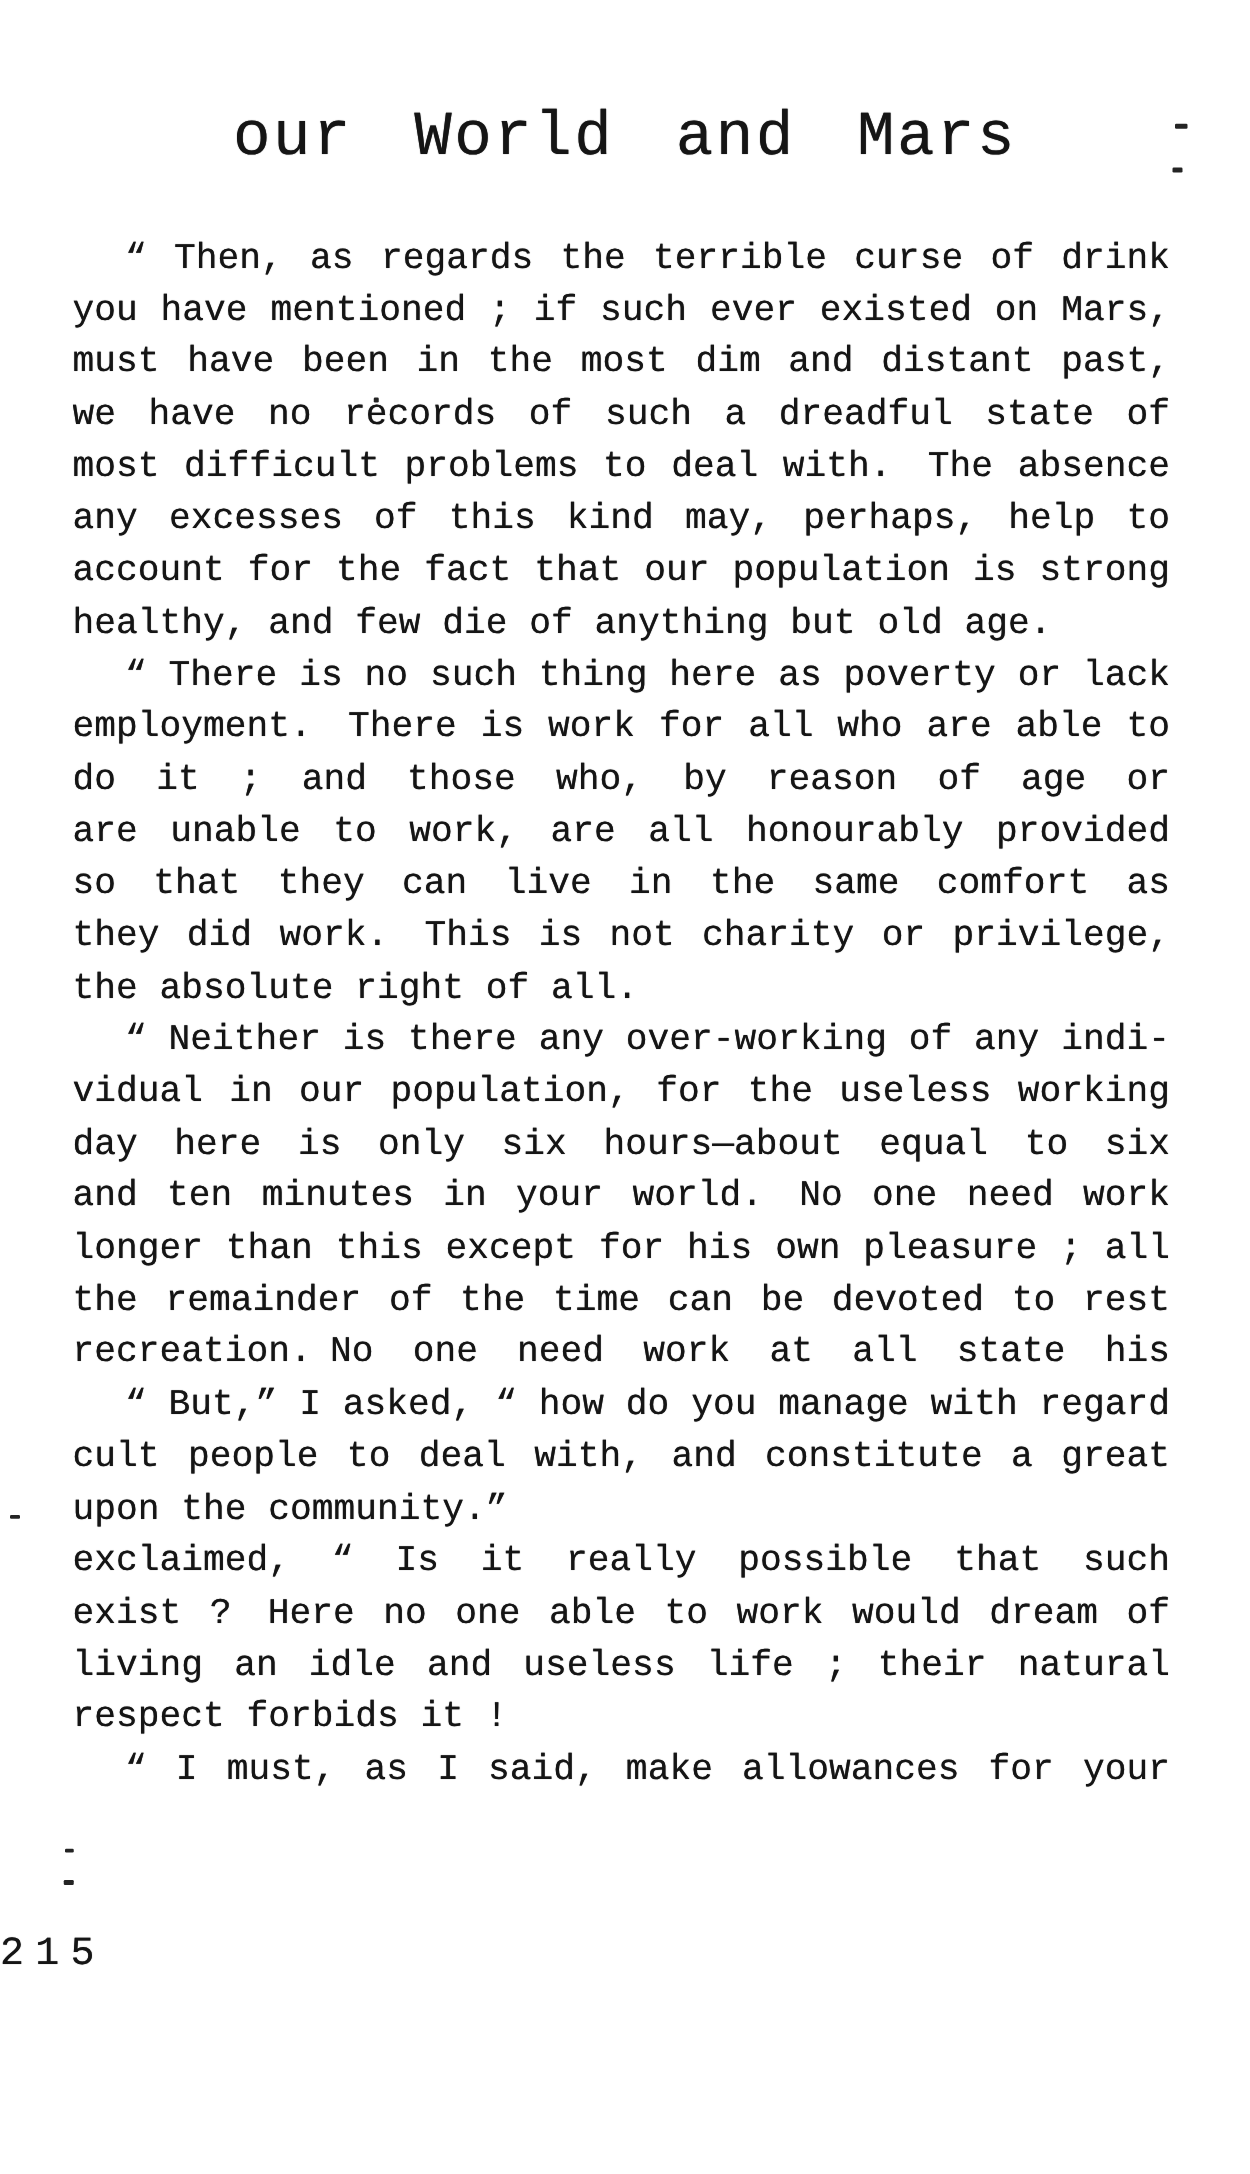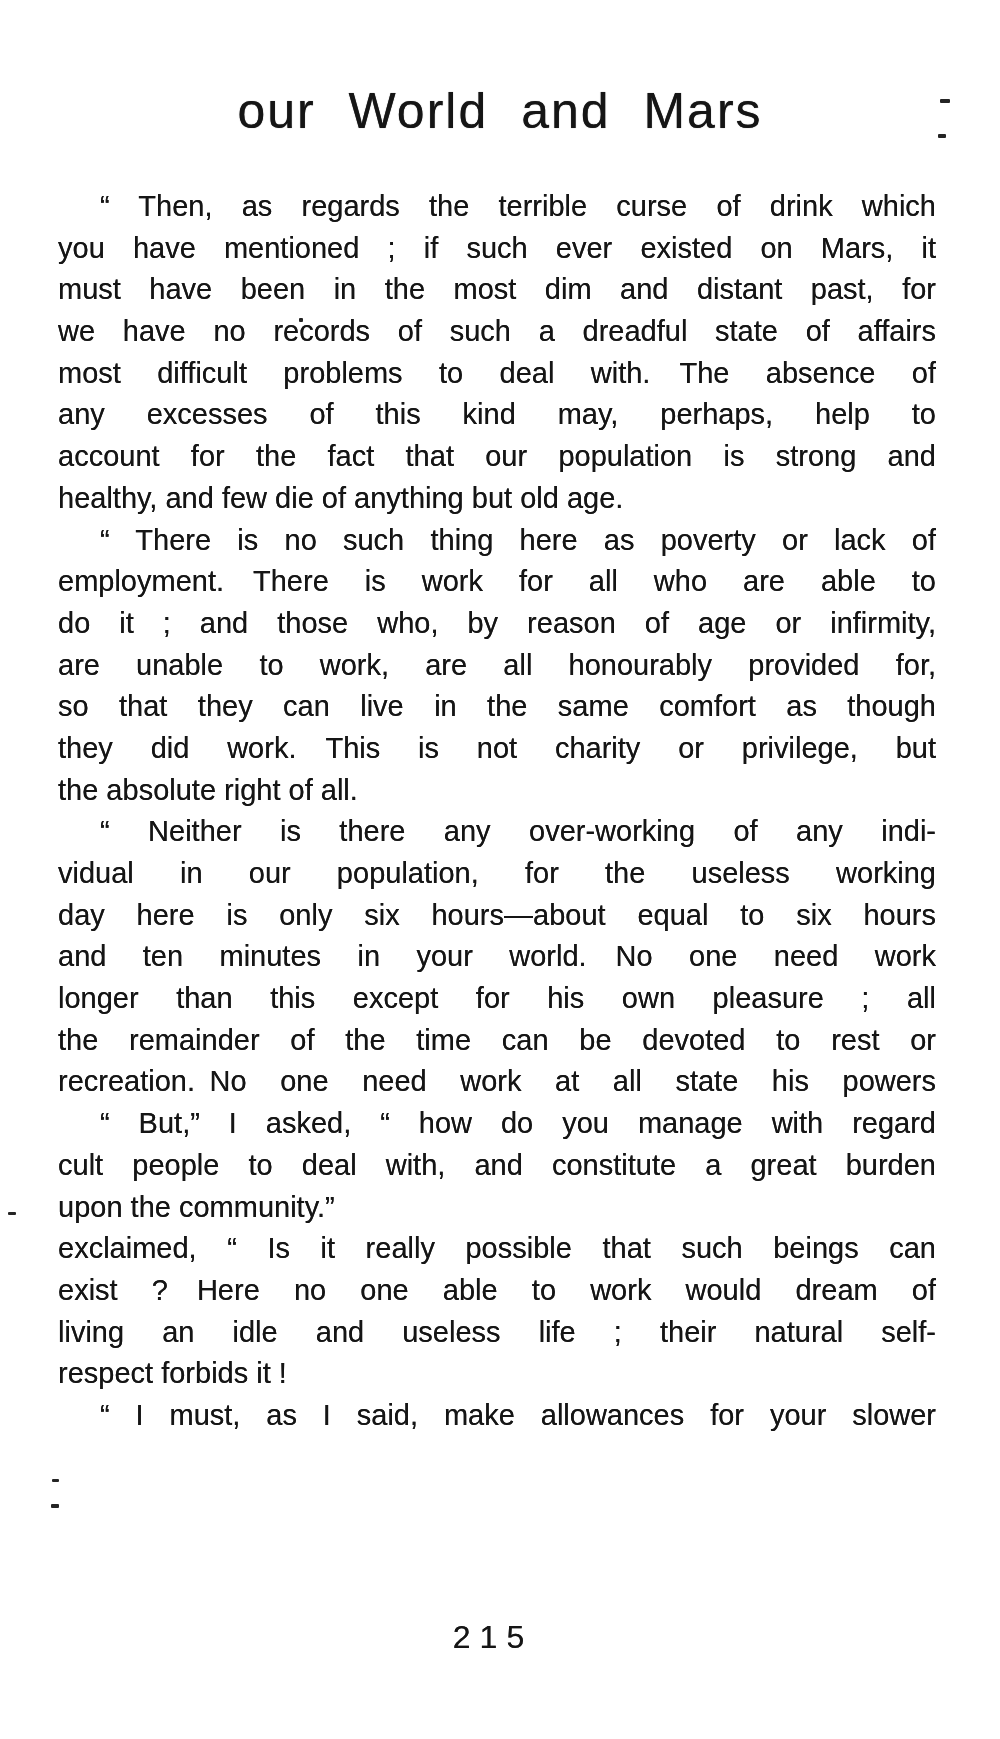--- a/index.html
+++ b/index.html
@@ -5,21 +5,21 @@
   html, body {
     margin: 0;
     padding: 0;
     background: #ffffff;
   }
   .page {
     position: relative;
     width: 1000px;
     height: 1739px;
     background: #ffffff;
-    font-family: Liberation Sans, sans-serif;
+    font-family: Liberation Mono, monospace;
     color: #151515;
     overflow: hidden;
   }
   .running-head {
     position: absolute;
     top: 86px;
     left: 0;
     width: 1000px;
     margin: 0;
     text-align: center;
@@ -48,24 +48,23 @@
     text-shadow: 0 0 0.6px rgba(0,0,0,0.8);
   }
   .line.indent {
     text-indent: 42px;
   }
   .line.lastline {
     text-align-last: left;
   }
   .page-number {
     position: absolute;
-    top: 1615px;
+    top: 1541px;
     left: 0;
     width: 986px;
-    text-align: center;
     font-size: 32px;
     line-height: 44px;
     letter-spacing: 9px;
     text-shadow: 0 0 0.6px rgba(0,0,0,0.8);
   }
   .speck {
     position: absolute;
     background: #242424;
     border-radius: 1px;
   }

